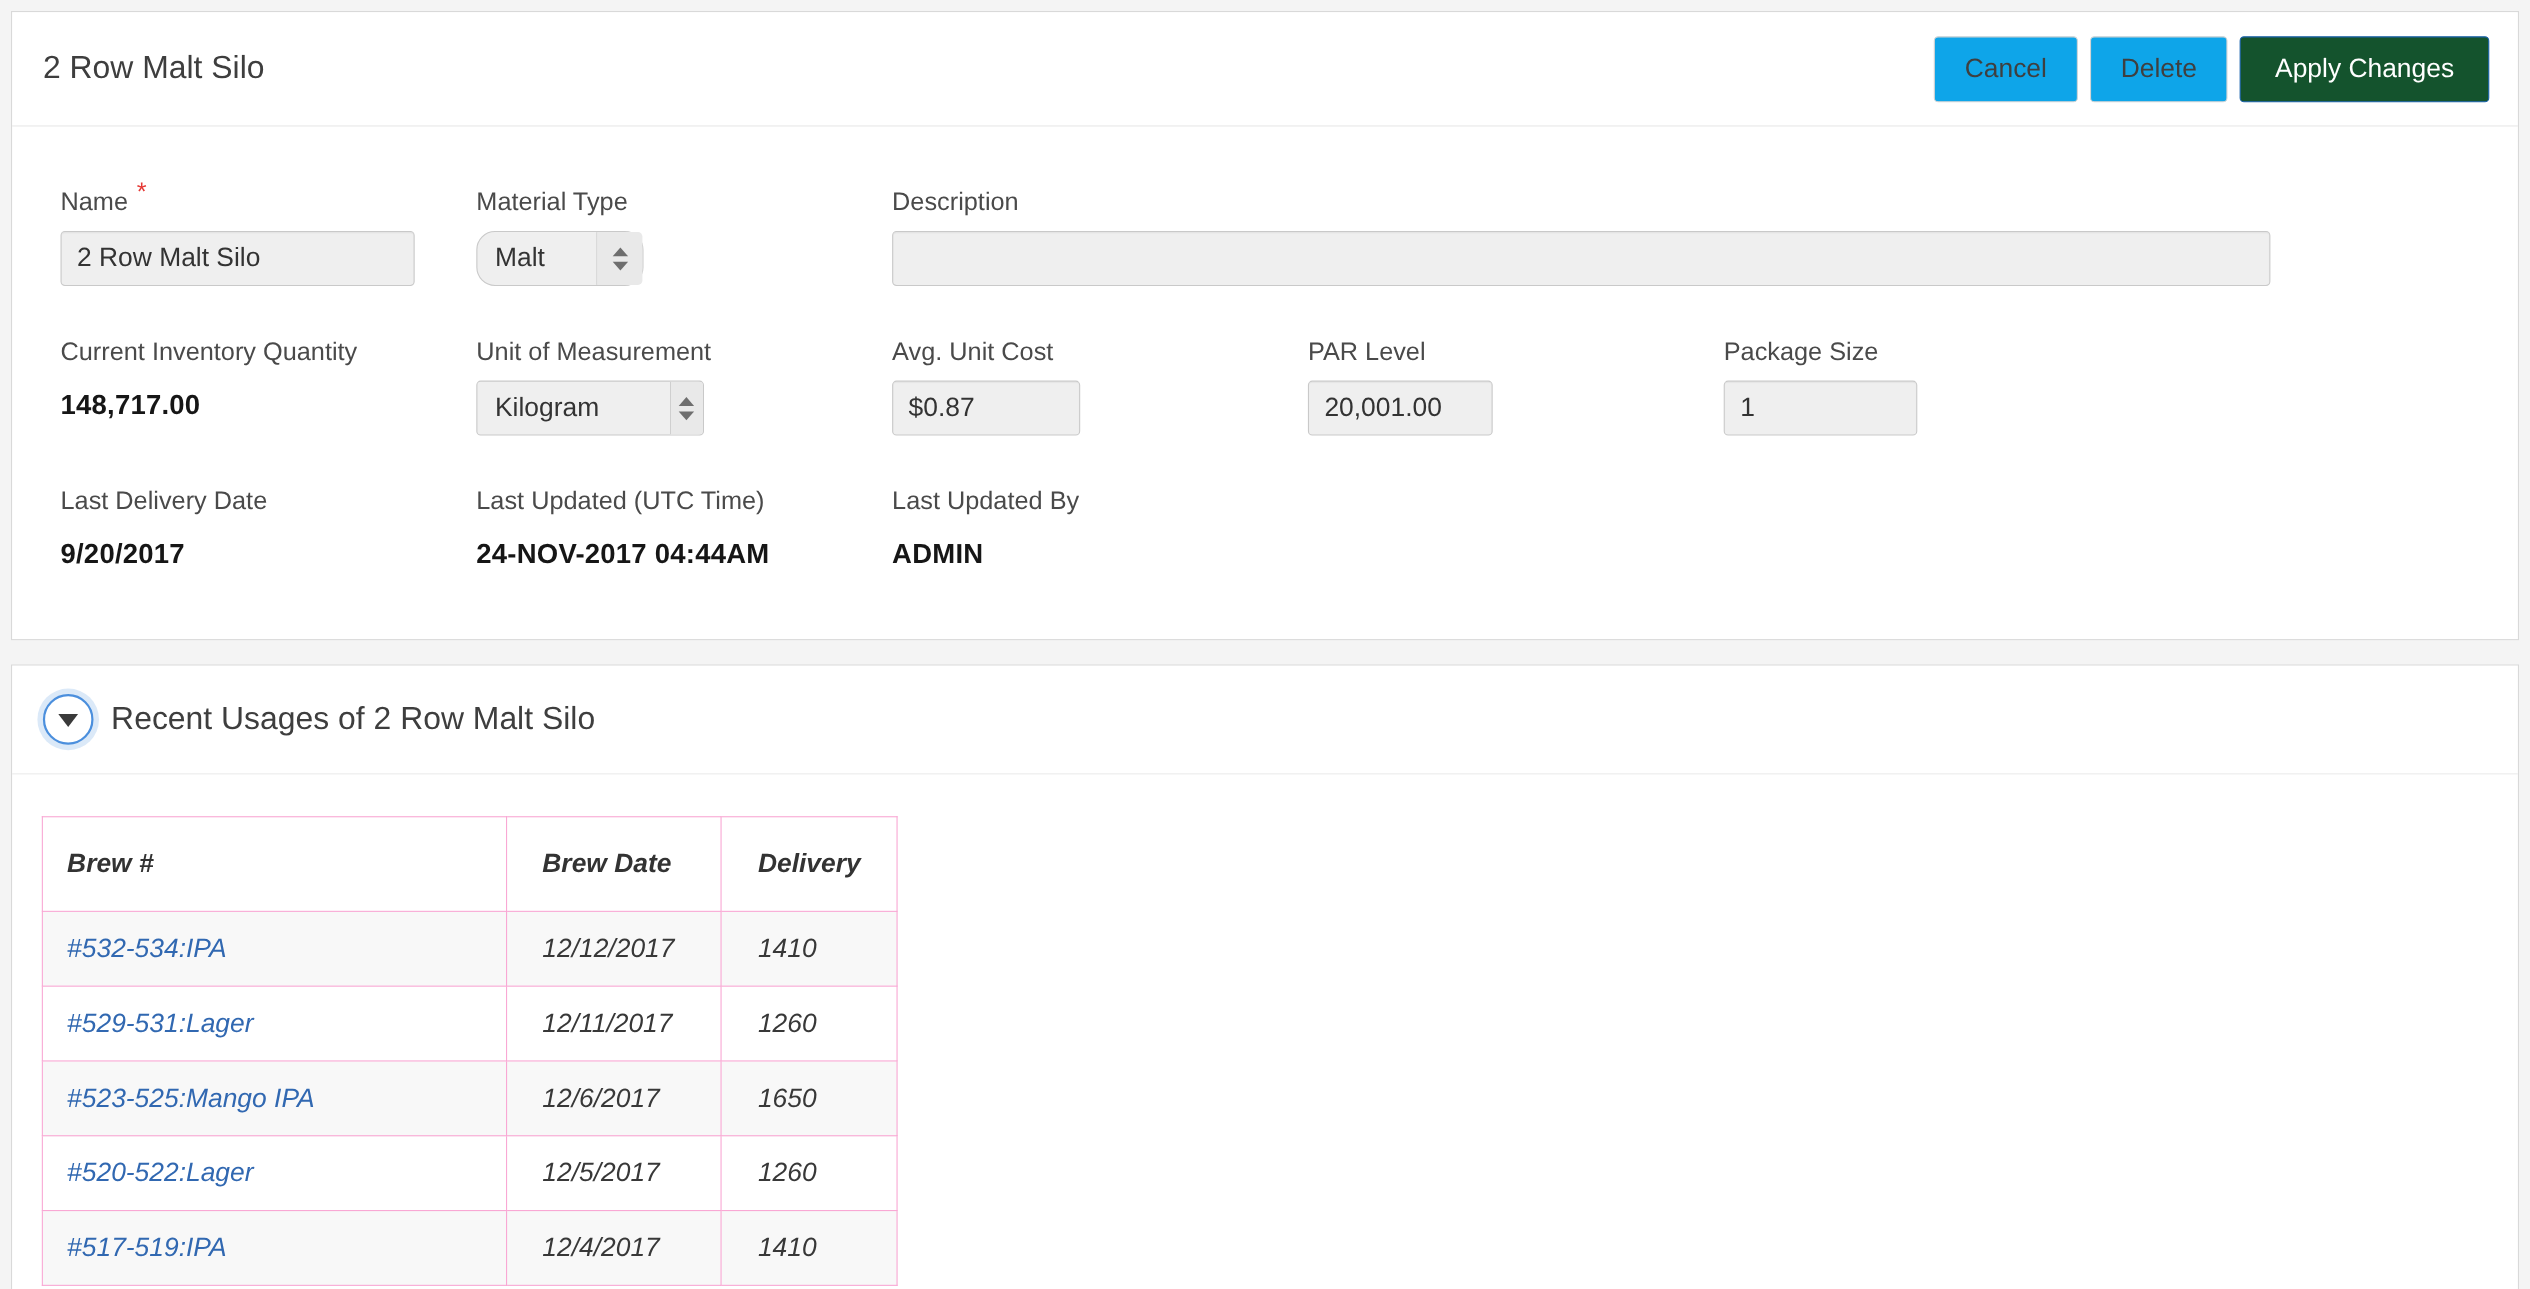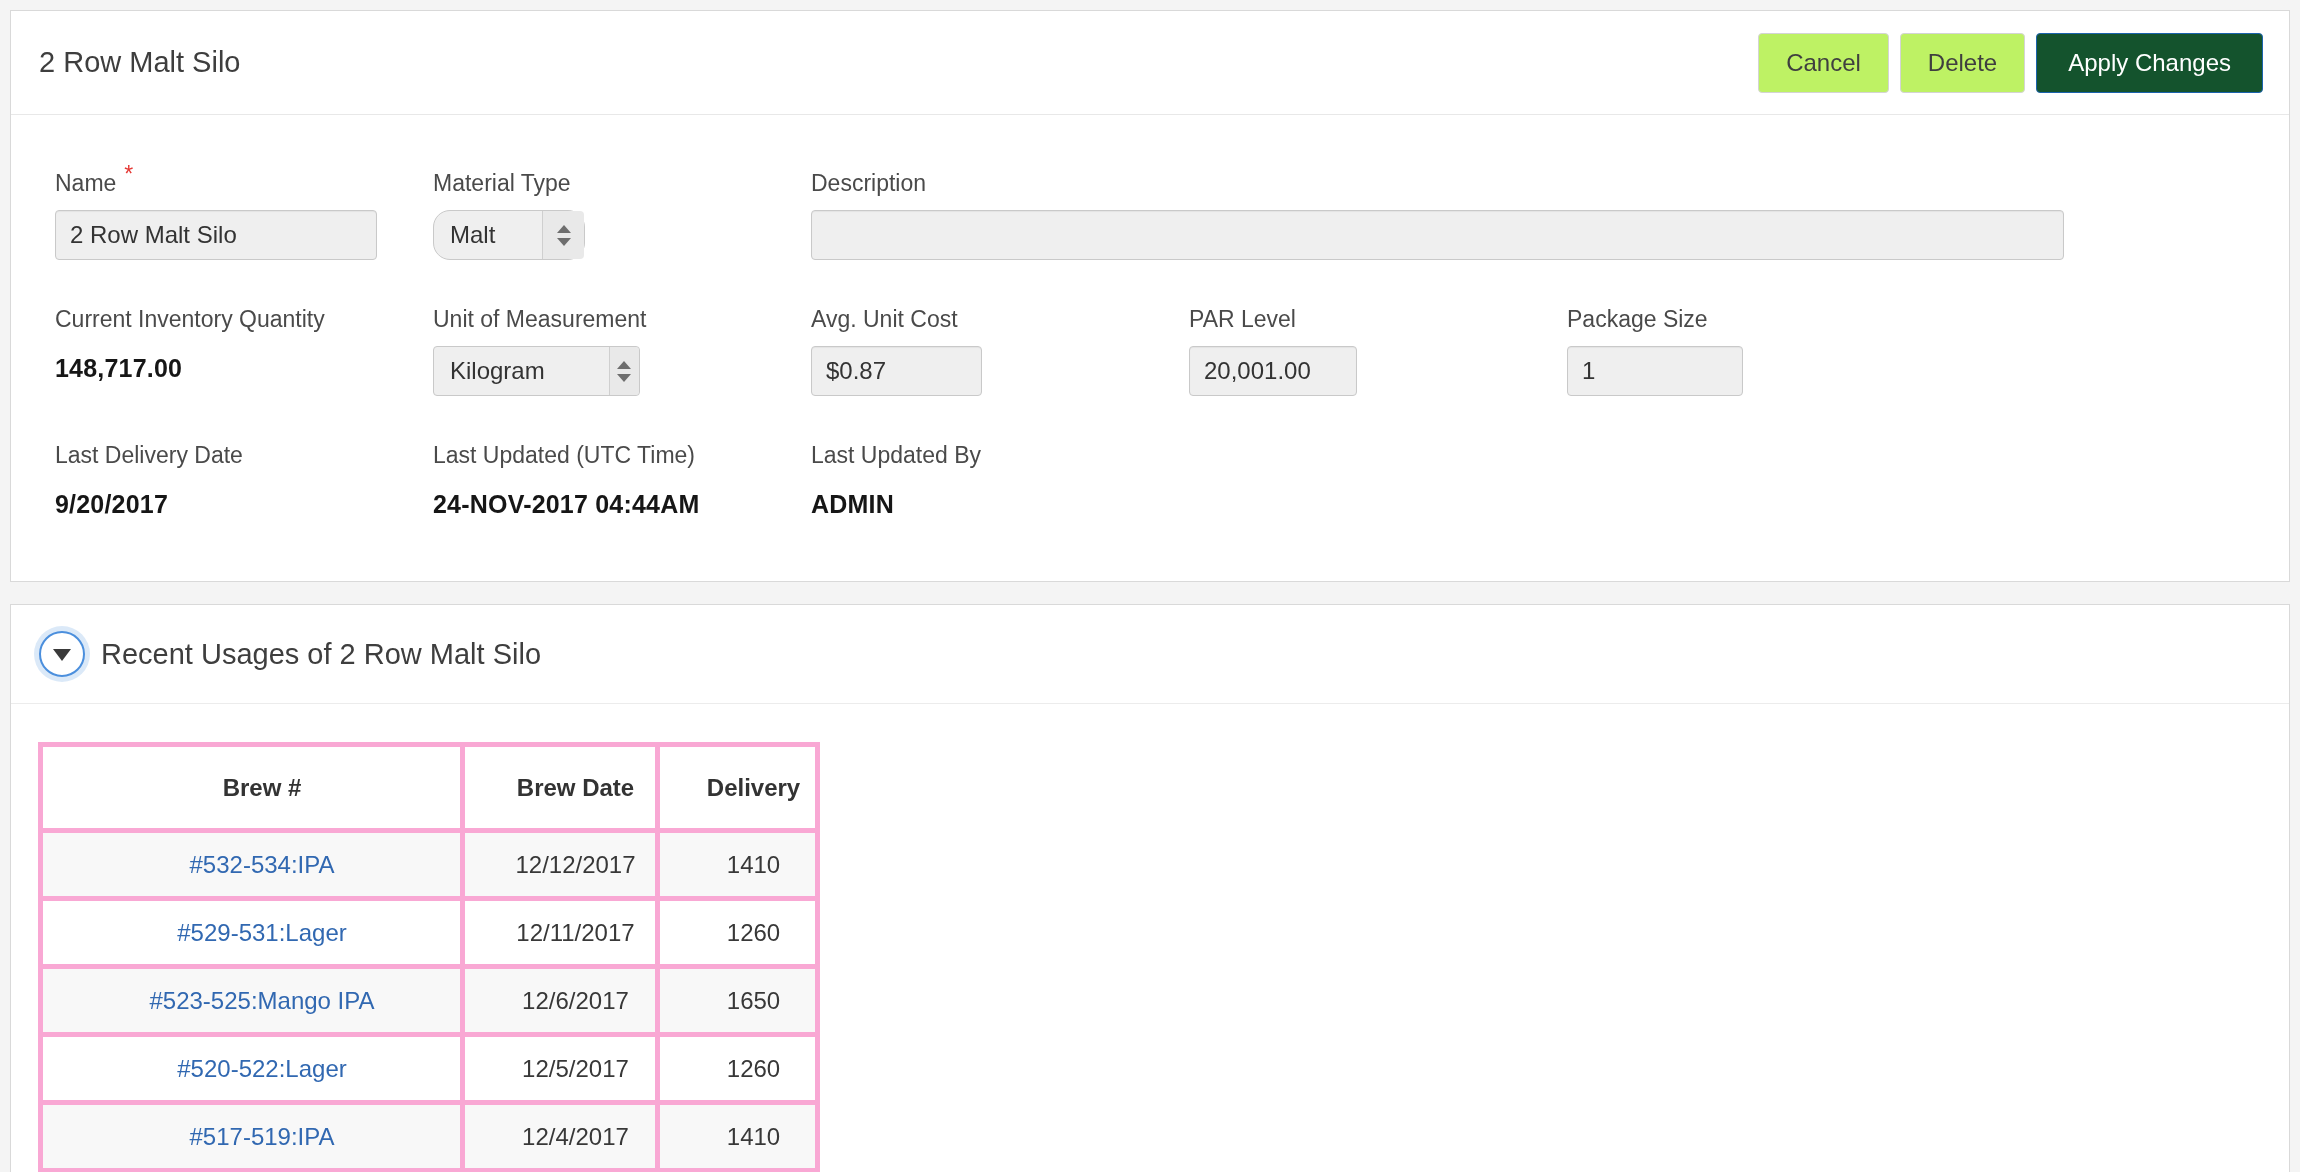--- a/index.html
+++ b/index.html
@@ -21,21 +21,21 @@
   .r1-header {
     display: flex; justify-content: space-between; align-items: center;
     height: 104px; padding: 0 26px 0 28px;
     border-bottom: 1px solid #e8e8e8;
   }
   .page-title { font-size: 29px; color: #3e3e3e; }
   .btns { display: flex; gap: 11px; }
   .btn {
     height: 60px; padding: 0 27px; font-size: 24px;
     border-radius: 4px; border: 1px solid #d4d4d4;
-    background: #bef264; color: #3f3f3f;
+    background: #0ea5e9; color: #3f3f3f;
     display: inline-flex; align-items: center; cursor: pointer;
     font-family: inherit;
   }
   .btn-hot {
     background: #14532d; border-color: #1b63ad; color: #fff; padding: 0 31px;
   }
 
   
   .form-body { padding: 55px 44px 62px 44px; }
   .form-row { display: flex; margin-bottom: 46px; }
@@ -82,21 +82,21 @@
     border: 2px solid #4b8fdd; background: #fff;
     box-shadow: 0 0 0 5px rgba(93,154,222,0.22);
     display: flex; align-items: center; justify-content: center;
     cursor: pointer; padding: 0; flex: 0 0 auto;
   }
   .tri-down-dark { width: 0; height: 0; border-left: 9px solid transparent; border-right: 9px solid transparent; border-top: 12px solid #3a3a3a; margin-top: 2px; }
   .r2-title { font-size: 29px; color: #3e3e3e; margin-left: 16px; }
   .r2-body { padding: 38px 28px 0 27px; }
 
   table.usages { border-collapse: collapse; }
-  .usages th, .usages td { border: 5px solid #f9a8d4; font-size: 24px; text-align: center; }
+  .usages th, .usages td { border: 1px solid #f9a8d4; font-size: 24px; text-align: left; font-style: italic; }
   .usages th { font-weight: bold; color: #333; height: 86px; }
   .usages td { height: 68px; color: #383838; font-weight: normal; }
   .col-brew { width: 422px; padding-left: 22px; }
   .col-date { width: 195px; padding-left: 32px; }
   .col-qty  { width: 160px; padding-left: 33px; }
   .usages tbody tr:nth-child(odd) { background: #f8f8f8; }
   a.brew-link { color: #3168b1; text-decoration: none; cursor: pointer; }
 </style>
 </head>
 <body>

